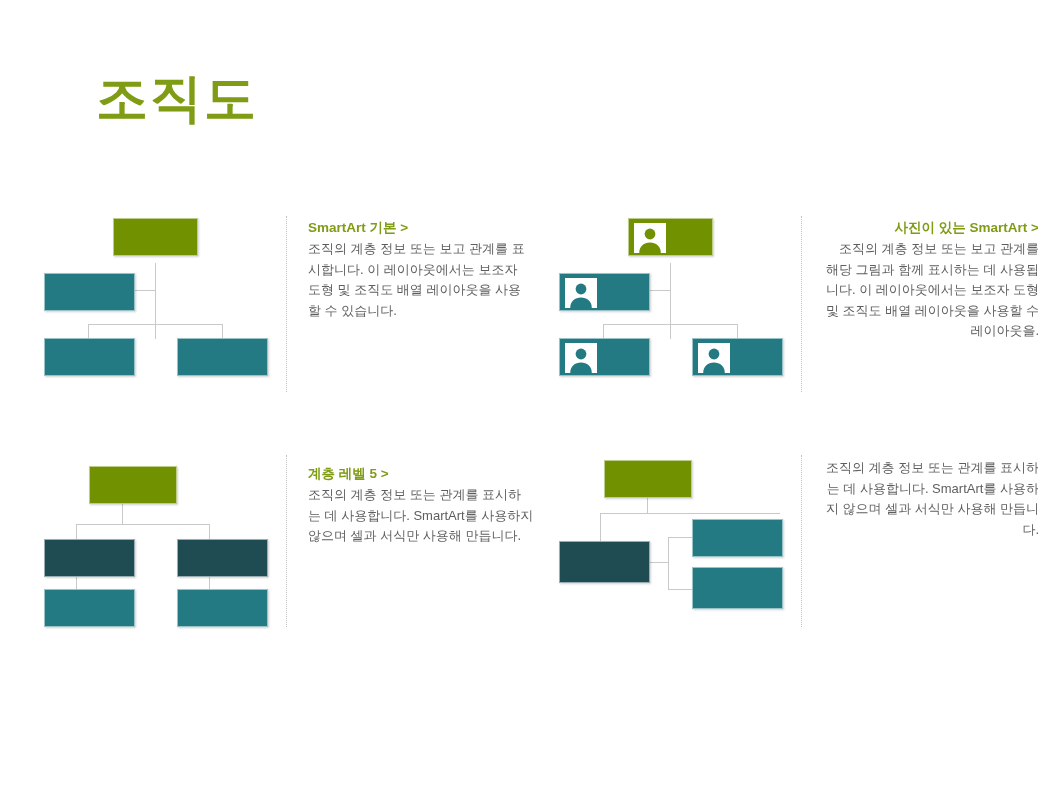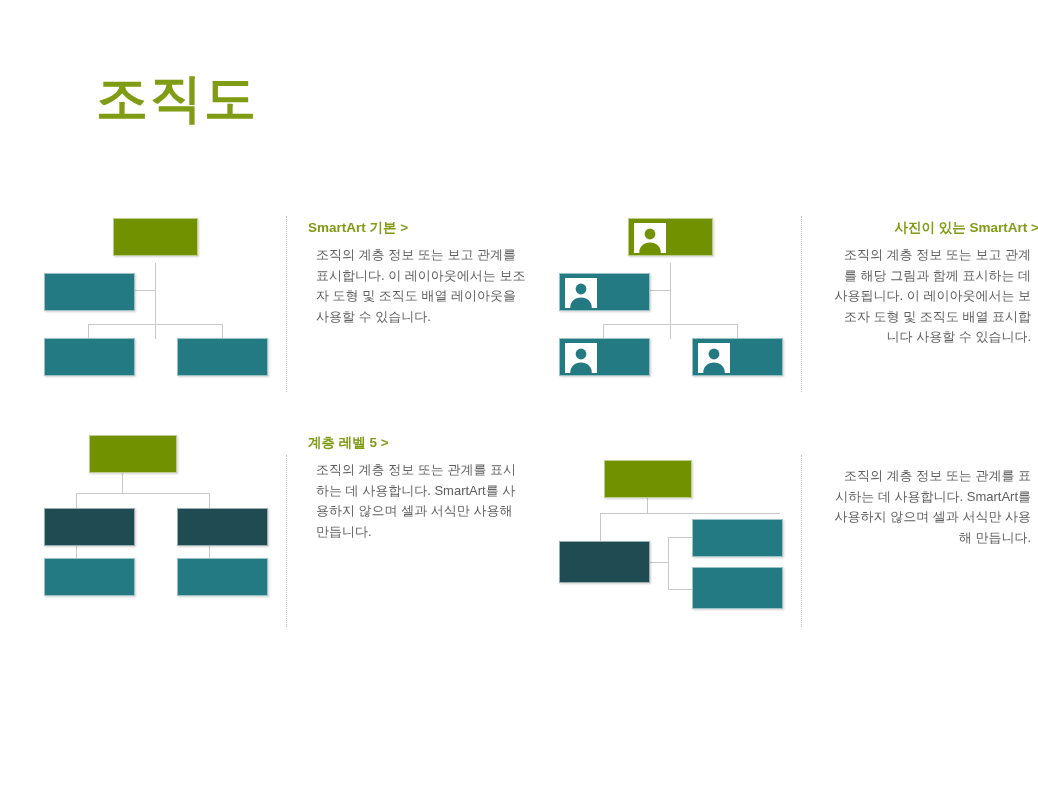--- a/index.html
+++ b/index.html
@@ -30,21 +30,21 @@
   }
 
   
   .cell {
     position: absolute;
     display: flex;
     align-items: flex-start;
   }
   #cell-0 { left: 34px;  top: 210px; width: 500px; height: 185px; }
   #cell-1 { left: 549px; top: 210px; width: 490px; height: 185px; }
-  #cell-2 { left: 34px;  top: 425px; width: 500px; height: 185px; }
+  #cell-2 { left: 34px;  top: 456px; width: 500px; height: 185px; }
   #cell-3 { left: 549px; top: 450px; width: 490px; height: 185px; }
 
   .diagram-wrap {
     position: relative;
     width: 250px;
     height: 180px;
     flex: 0 0 250px;
   }
   .text-wrap {
     flex: 1 1 auto;
@@ -58,21 +58,21 @@
     font-weight: bold;
     color: #7f9c14;
     line-height: 19px;
     margin: 0 0 2px 0;
     white-space: nowrap;
   }
   .item-body {
     font-size: 13px;
     color: #5e5e5e;
     line-height: 20.5px;
-    margin: 8px;
+    margin: 0;
     max-width: 228px;
   }
 
   
   .divider {
     position: absolute;
     width: 0px;
     border-left: 1px dotted #c2c2c2;
   }
   #divider-top-left   { left: 286px; top: 216px; height: 176px; }
@@ -177,21 +177,21 @@
         <svg width="32" height="30" viewBox="0 0 32 30">
             <rect width="32" height="30" fill="#ffffff"></rect>
             <circle cx="16" cy="11" r="5.4" fill="#237a83"></circle>
             <path d="M5.2 30c0-6.4 4.8-10.4 10.8-10.4S26.8 23.6 26.8 30z" fill="#237a83"></path>
           </svg>
       </span>
     </div>
   </div>
   <div class="text-wrap">
     <p class="item-heading">사진이 있는 SmartArt  &gt;</p>
-    <p class="item-body">조직의 계층 정보 또는 보고 관계를 해당 그림과 함께 표시하는 데 사용됩니다. 이 레이아웃에서는 보조자 도형 및 조직도 배열 표시합니다 사용할 수 있습니다.</p>
+    <p class="item-body">조직의 계층 정보 또는 보고 관계를 해당 그림과 함께 표시하는 데 사용됩니다. 이 레이아웃에서는 보조자 도형 및 조직도 배열 레이아웃을 사용할 수 레이아웃을.</p>
   </div>
 </div>
 
 <div class="cell" id="cell-2">
   <div class="diagram-wrap">
     <div class="conn v" style="left:88px;  top:48px; height:20px;"></div>
     <div class="conn h" style="left:42px;  top:68px; width:133px;"></div>
     <div class="conn v" style="left:42px;  top:68px; height:16px;"></div>
     <div class="conn v" style="left:175px; top:68px; height:16px;"></div>
     <div class="conn v" style="left:42px;  top:120px; height:14px;"></div>

